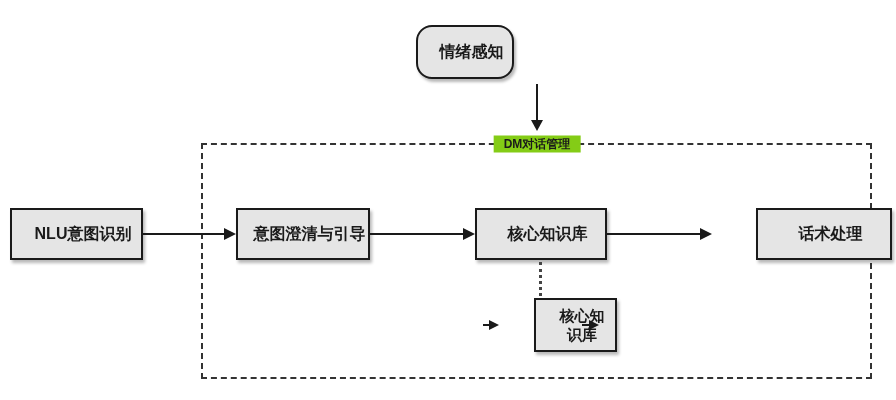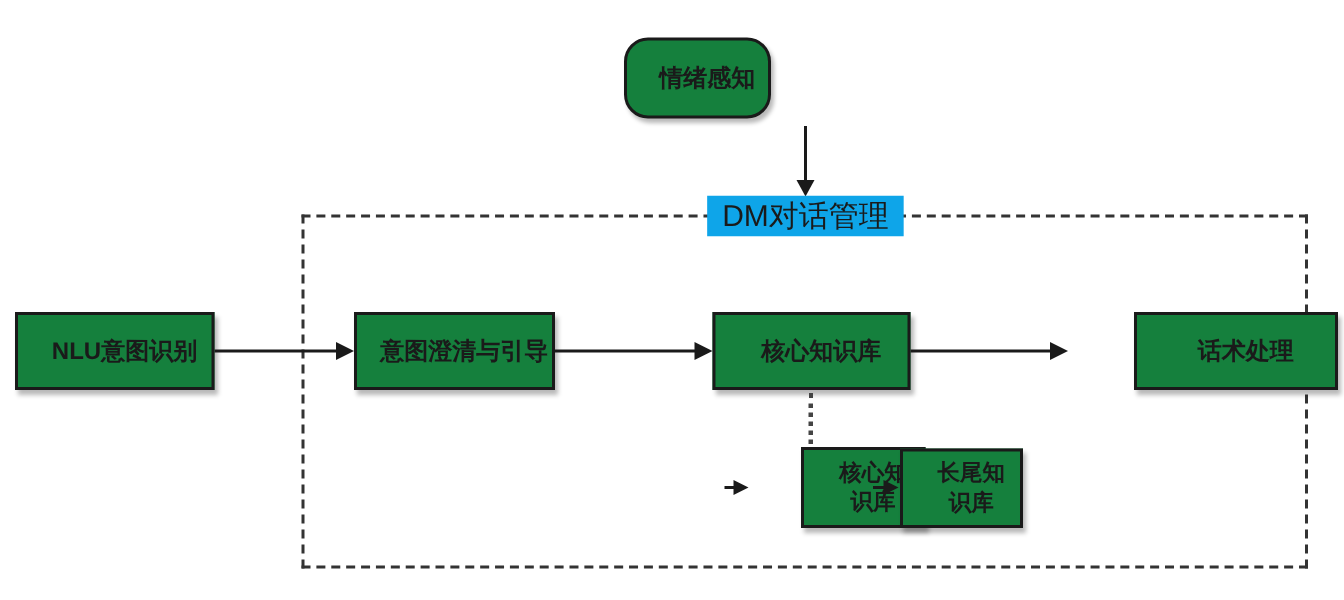--- a/index.html
+++ b/index.html
@@ -2,43 +2,43 @@
 <html><head>
 <meta charset="utf-8">
 <style>
   html,body{margin:0;padding:0;background:#ffffff;}
   .canvas{
     position:relative;width:896px;height:400px;background:#ffffff;
     font-family:"Liberation Sans", sans-serif;color:#1a1a1a;overflow:hidden;
   }
   .node{
     position:absolute;display:flex;align-items:center;justify-content:center;
-    background:#15803d;border:2px solid #1a1a1a;box-sizing:border-box;
+    background:#e5e5e5;border:2px solid #1a1a1a;box-sizing:border-box;
     font-size:16px;font-weight:bold;text-align:center;
     box-shadow:2px 3px 3px rgba(0,0,0,0.28);
     padding-left:13px;
   }
   .node.rounded{border-radius:16px;}
   .node.kb{font-size:15px;line-height:1.3;}
   .node.kb span{display:block;padding:0 8px;}
   .shaft-h{position:absolute;height:2px;background:#1a1a1a;}
   .shaft-v{position:absolute;width:2px;background:#1a1a1a;}
   .head-right{position:absolute;width:0;height:0;
     border-top:6px solid transparent;border-bottom:6px solid transparent;
     border-left:12px solid #1a1a1a;}
   .head-right.small{border-top-width:5px;border-bottom-width:5px;border-left-width:10px;}
   .head-down{position:absolute;width:0;height:0;
     border-left:6px solid transparent;border-right:6px solid transparent;
     border-top:11px solid #1a1a1a;}
   .dashed-box{
     position:absolute;border:2px dashed #333333;box-sizing:border-box;background:transparent;
   }
   .dashed-title{
-    position:absolute;transform:translate(-50%,-50%);background:#0ea5e9;
-    padding:0 10px;font-size:20px;font-weight:normal;white-space:nowrap;
+    position:absolute;transform:translate(-50%,-50%);background:#84cc16;
+    padding:0 10px;font-size:12px;font-weight:bold;white-space:nowrap;
   }
   .dotted-v{position:absolute;width:0;border-left:3px dotted #444444;}
 </style>
 </head>
 <body>
 
 <div class="canvas">
 
   <div class="node rounded" style="left:416px;top:25px;width:98px;height:54px;">
     <span>情绪感知</span>
@@ -76,23 +76,20 @@
   <div>
     <div class="shaft-h" style="left:607px;top:233px;width:94px;"></div>
     <div class="head-right" style="left:700px;top:228px;"></div>
   </div>
 
   <div class="dotted-v" style="left:539px;top:262px;height:34px;"></div>
 
   <div class="node kb" style="left:499px;top:298px;width:83px;height:54px;margin-left:35px;">
     <span>核心知识库</span>
   </div>
-  <div class="node kb" style="left:600px;top:299px;width:82px;height:53px;">
-    <span>长尾知识库</span>
-  </div>
 
   <div>
     <div class="shaft-h" style="left:483px;top:324px;width:7px;"></div>
     <div class="head-right small" style="left:489px;top:320px;"></div>
   </div>
   <div>
     <div class="shaft-h" style="left:582px;top:324px;width:8px;"></div>
     <div class="head-right small" style="left:589px;top:320px;"></div>
   </div>
 

